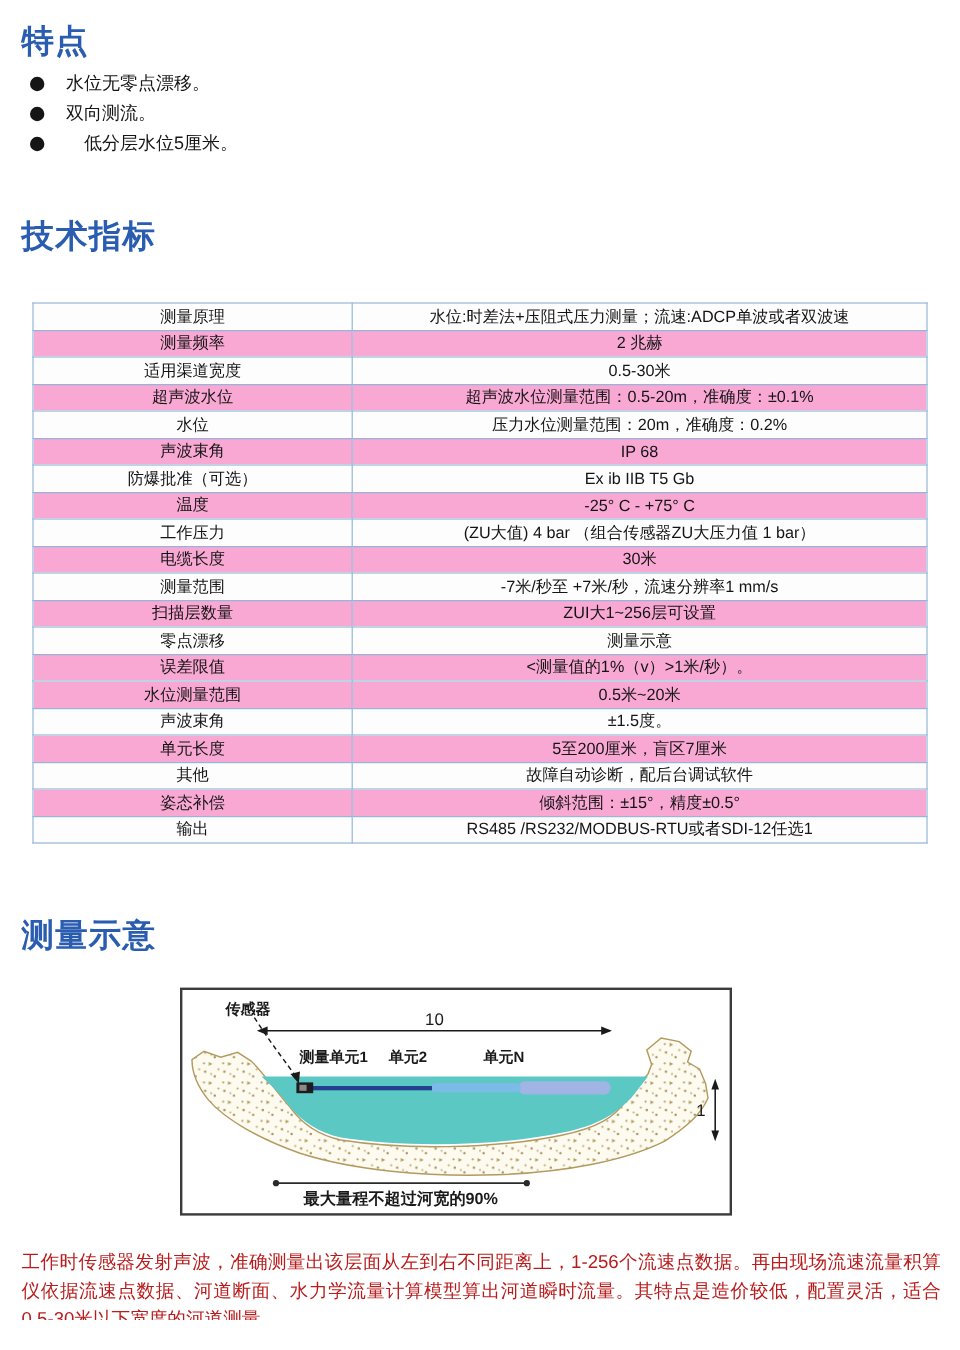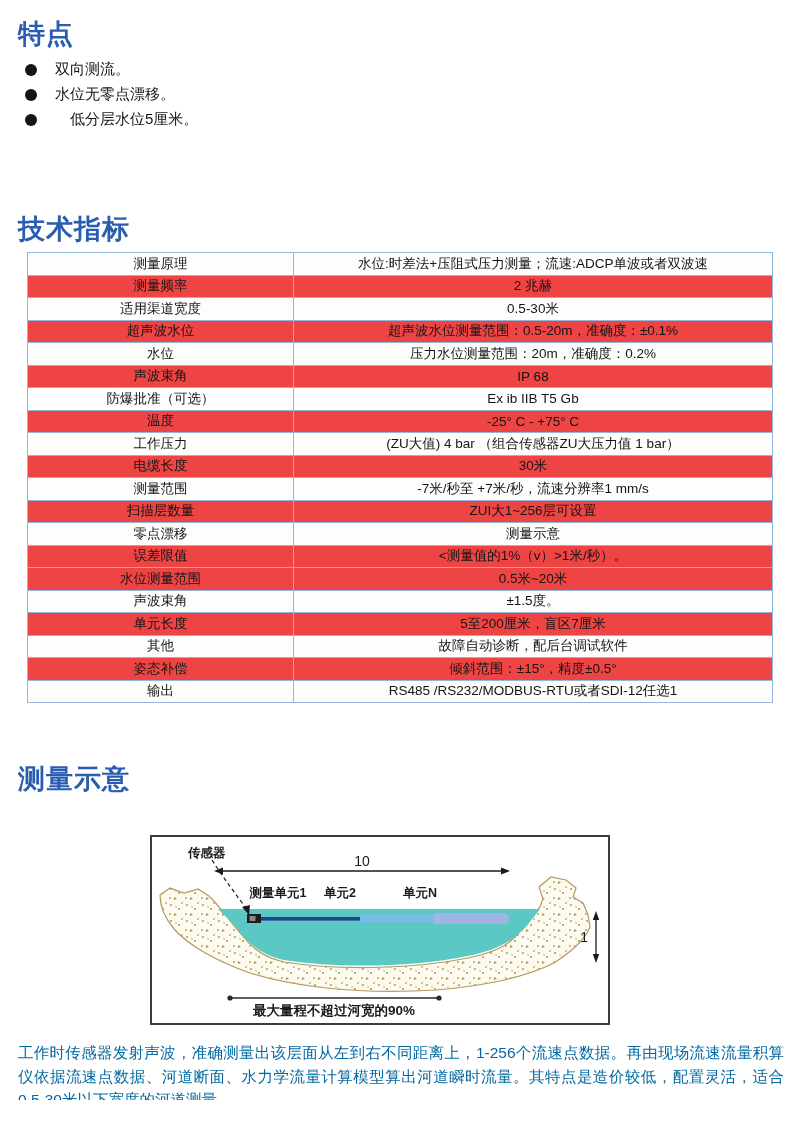--- a/index.html
+++ b/index.html
@@ -1,63 +1,63 @@
 <!DOCTYPE html>
 <html><head>
 <meta charset="utf-8">
 <style>
   html,body{margin:0;padding:0;background:#ffffff;}
   .page{position:relative;width:800px;height:1100px;background:#ffffff;overflow:hidden;
         font-family:"Liberation Sans",sans-serif;color:#111;}
   .sec-title{position:absolute;left:18px;margin:0;font-size:27px;font-weight:bold;
              color:#2a5db0;letter-spacing:1px;}
   #feat-title{top:16px;}
-  #spec-title{top:179px;margin-top:32px;}
+  #spec-title{top:179px;}
   #schem-title{top:761px;}
 
   ul.features{position:absolute;left:25px;top:57px;list-style:none;margin:0;padding:0;}
   ul.features li{display:flex;align-items:center;height:25px;font-size:15px;color:#151515;}
   .bullet{width:12px;height:12px;background:#151515;border-radius:50%;margin-right:18px;flex:none;}
   li.indent .btxt{padding-left:15px;}
 
   table.specs{position:absolute;left:27px;top:228px;width:746px;border-collapse:collapse;
               table-layout:fixed;margin-top:24px;}
   table.specs td{border:1px solid #93b6d9;height:21.5px;font-size:13.5px;text-align:center;
                  padding:0 6px;color:#141414;overflow:hidden;white-space:nowrap;}
   table.specs td.param{width:253px;}
   table.specs tr{background:#fdfdfe;}
-  table.specs tr.alt{background:#ef4444;}
+  table.specs tr.alt{background:#f9a8d4;}
 
   .diagram-box{position:absolute;left:150px;top:823px;width:456px;height:186px;
-               border:2px solid #3c3c3c;background:#ffffff;margin-top:12px;}
+               border:2px solid #3c3c3c;background:#ffffff;}
   .diagram-box svg{display:block;}
 
   .desc{position:absolute;left:18px;top:1041px;width:766px;font-size:15.5px;
-        line-height:23.5px;color:#0369a1;text-align:justify;margin:0;}
+        line-height:23.5px;color:#b91c1c;text-align:justify;margin:0;}
 
   svg text{font-family:"Liberation Sans",sans-serif;}
   .svg-label{font-size:12.5px;font-weight:bold;fill:#1a1a1a;}
   .svg-dim{font-size:14px;fill:#1a1a1a;}
   .svg-note{font-size:13.5px;font-weight:bold;fill:#1a1a1a;}
 </style>
 </head>
 <body>
 
 <div class="page">
 
   <h2 class="sec-title" id="feat-title">特点</h2>
 
   <ul class="features">
     <li>
       <span class="bullet"></span>
-      <span class="btxt">双向测流。</span>
+      <span class="btxt">水位无零点漂移。</span>
     </li>
     <li>
       <span class="bullet"></span>
-      <span class="btxt">水位无零点漂移。</span>
+      <span class="btxt">双向测流。</span>
     </li>
     <li class="indent">
       <span class="bullet"></span>
       <span class="btxt">低分层水位5厘米。</span>
     </li>
   </ul>
 
   <h2 class="sec-title" id="spec-title">技术指标</h2>
 
   <table class="specs">

